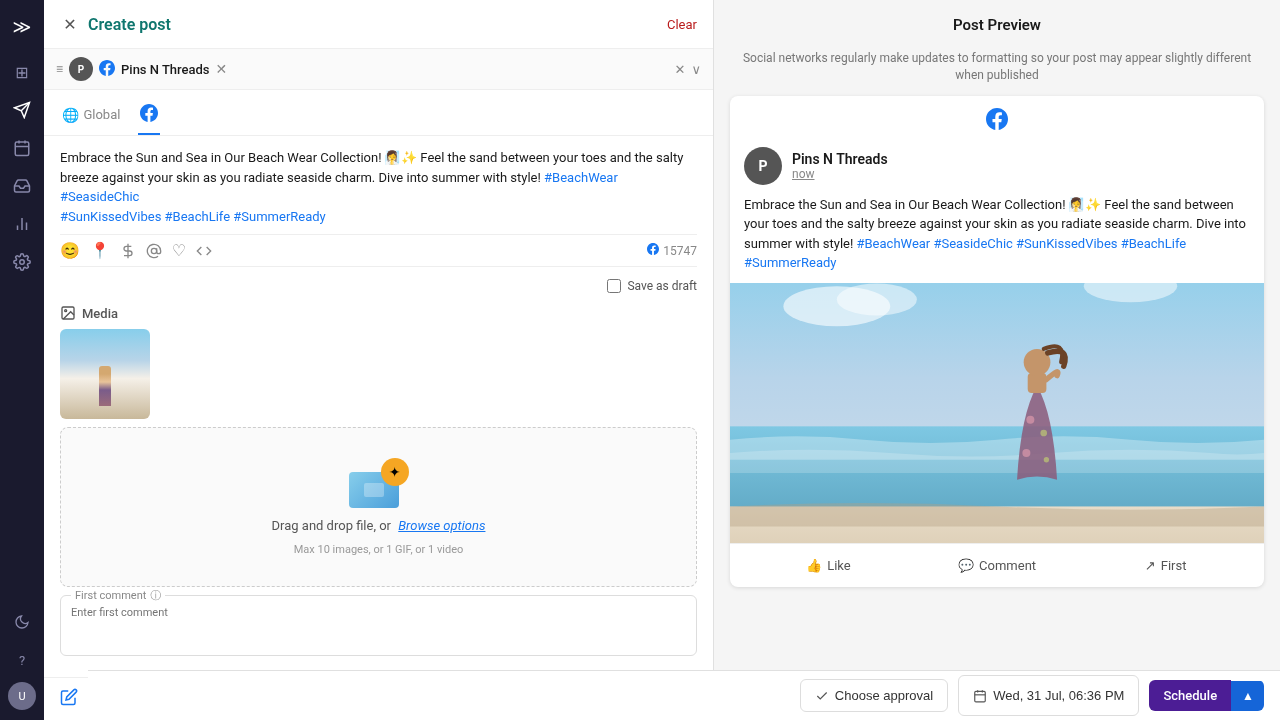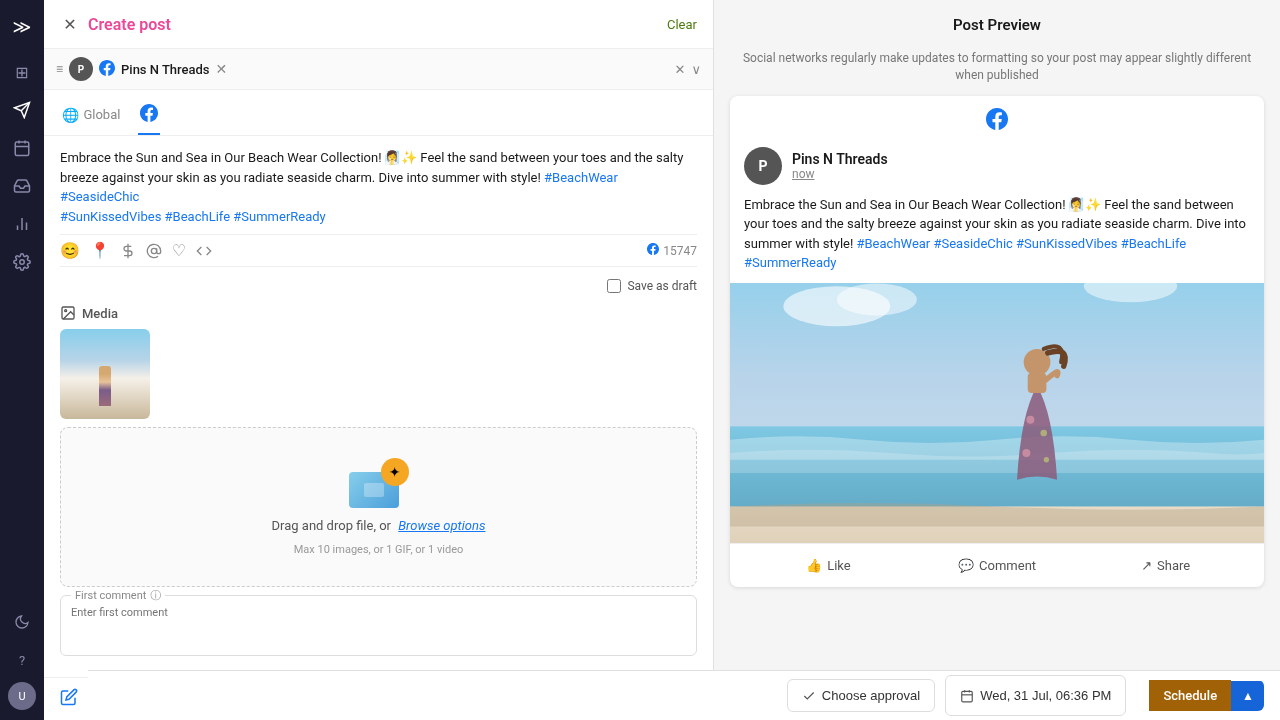--- a/index.html
+++ b/index.html
@@ -15,23 +15,23 @@
 
     
     .main { flex: 1; display: flex; overflow: hidden; }
 
     
     .create-post-panel { width: 670px; background: #fff; display: flex; flex-direction: column; border-right: 1px solid #e0e0e0; flex-shrink: 0; }
     
     
     .panel-header { display: flex; align-items: center; justify-content: space-between; padding: 14px 16px; border-bottom: 1px solid #eee; }
     .panel-header-left { display: flex; align-items: center; gap: 8px; }
-    .panel-title { font-size: 16px; font-weight: 600; color: #ec4899; }
+    .panel-title { font-size: 16px; font-weight: 600; color: #0f766e; }
     .close-btn { width: 20px; height: 20px; display: flex; align-items: center; justify-content: center; cursor: pointer; color: #555; font-size: 16px; }
-    .clear-btn { color: #4d7c0f; cursor: pointer; font-size: 13px; text-align: right; }
+    .clear-btn { color: #b91c1c; cursor: pointer; font-size: 13px; text-align: right; }
 
     
     .account-bar { display: flex; align-items: center; justify-content: space-between; padding: 8px 12px; border-bottom: 1px solid #eee; background: #fafafa; }
     .account-bar-left { display: flex; align-items: center; gap: 6px; }
     .expand-icon { color: #888; cursor: pointer; font-size: 12px; }
     .account-avatar { width: 24px; height: 24px; border-radius: 50%; background: #1877f2; display: flex; align-items: center; justify-content: center; color: white; font-size: 10px; font-weight: bold; }
     .fb-icon { color: #1877f2; font-size: 14px; }
     .account-name { font-size: 13px; font-weight: 500; color: #1a1a1a; }
     .account-close { color: #888; cursor: pointer; font-size: 14px; }
     .account-bar-right { display: flex; align-items: center; gap: 6px; }
@@ -81,21 +81,21 @@
     
     .bottom-bar { display: flex; align-items: center; padding: 10px 16px; border-top: 1px solid #eee; gap: 12px; background: #fff; }
     .bottom-icon { font-size: 16px; color: #888; cursor: pointer; }
     .bottom-icon.active { color: #1877f2; }
 
     
     .global-bottom { position: absolute; bottom: 0; left: 44px; right: 0; height: 50px; background: #fff; border-top: 1px solid #e0e0e0; display: flex; align-items: center; justify-content: flex-end; padding: 0 16px; gap: 10px; z-index: 10; }
     .approval-btn { display: flex; align-items: center; gap: 6px; padding: 8px 14px; border: 1px solid #ddd; border-radius: 6px; cursor: pointer; font-size: 13px; color: #333; background: #fff; }
     .date-btn { display: flex; align-items: center; gap: 6px; padding: 12px 14px; border: 1px solid #ddd; border-radius: 6px; cursor: pointer; font-size: 13px; color: #333; background: #fff; }
     .schedule-btn { display: flex; align-items: center; gap: 0; border-radius: 6px; overflow: hidden; cursor: pointer; }
-    .schedule-main { background: #a16207; color: #fff; padding: 8px 14px; font-size: 13px; font-weight: 500; margin-left: 13px; }
+    .schedule-main { background: #4c1d95; color: #fff; padding: 8px 14px; font-size: 13px; font-weight: 500; }
     .schedule-arrow { background: #1565d8; color: #fff; padding: 8px 10px; font-size: 12px; border-left: 1px solid #1565d8; }
 
     
     .preview-panel { flex: 1; background: #f5f5f5; display: flex; flex-direction: column; overflow-y: auto; padding-bottom: 50px; }
     .preview-header { text-align: center; padding: 16px; font-size: 15px; font-weight: 600; color: #1a1a1a; }
     .preview-notice { text-align: center; font-size: 12px; color: #777; padding: 0 20px 12px; line-height: 1.4; }
     .preview-card { background: #fff; border-radius: 8px; margin: 0 16px 16px; box-shadow: 0 1px 4px rgba(0,0,0,0.12); overflow: hidden; }
     .preview-card-fb-icon { text-align: center; padding: 12px; color: #1877f2; font-size: 22px; }
     .preview-card-header { display: flex; align-items: center; gap: 10px; padding: 0 14px 10px; }
     .preview-avatar { width: 38px; height: 38px; border-radius: 50%; background: #555; display: flex; align-items: center; justify-content: center; color: #fff; font-size: 14px; font-weight: bold; flex-shrink: 0; }
@@ -396,21 +396,21 @@
         <div class="preview-action">
           <span>👍</span>
           <span>Like</span>
         </div>
         <div class="preview-action">
           <span>💬</span>
           <span>Comment</span>
         </div>
         <div class="preview-action">
           <span>↗</span>
-          <span>Share</span>
+          <span>First</span>
         </div>
       </div>
     </div>
   </div>
 
   <div class="global-bottom">
     <button class="approval-btn">
       <svg width="14" height="14" viewBox="0 0 24 24" fill="none" stroke="#555" stroke-width="2">
           <polyline points="20 6 9 17 4 12"></polyline>
         </svg>

